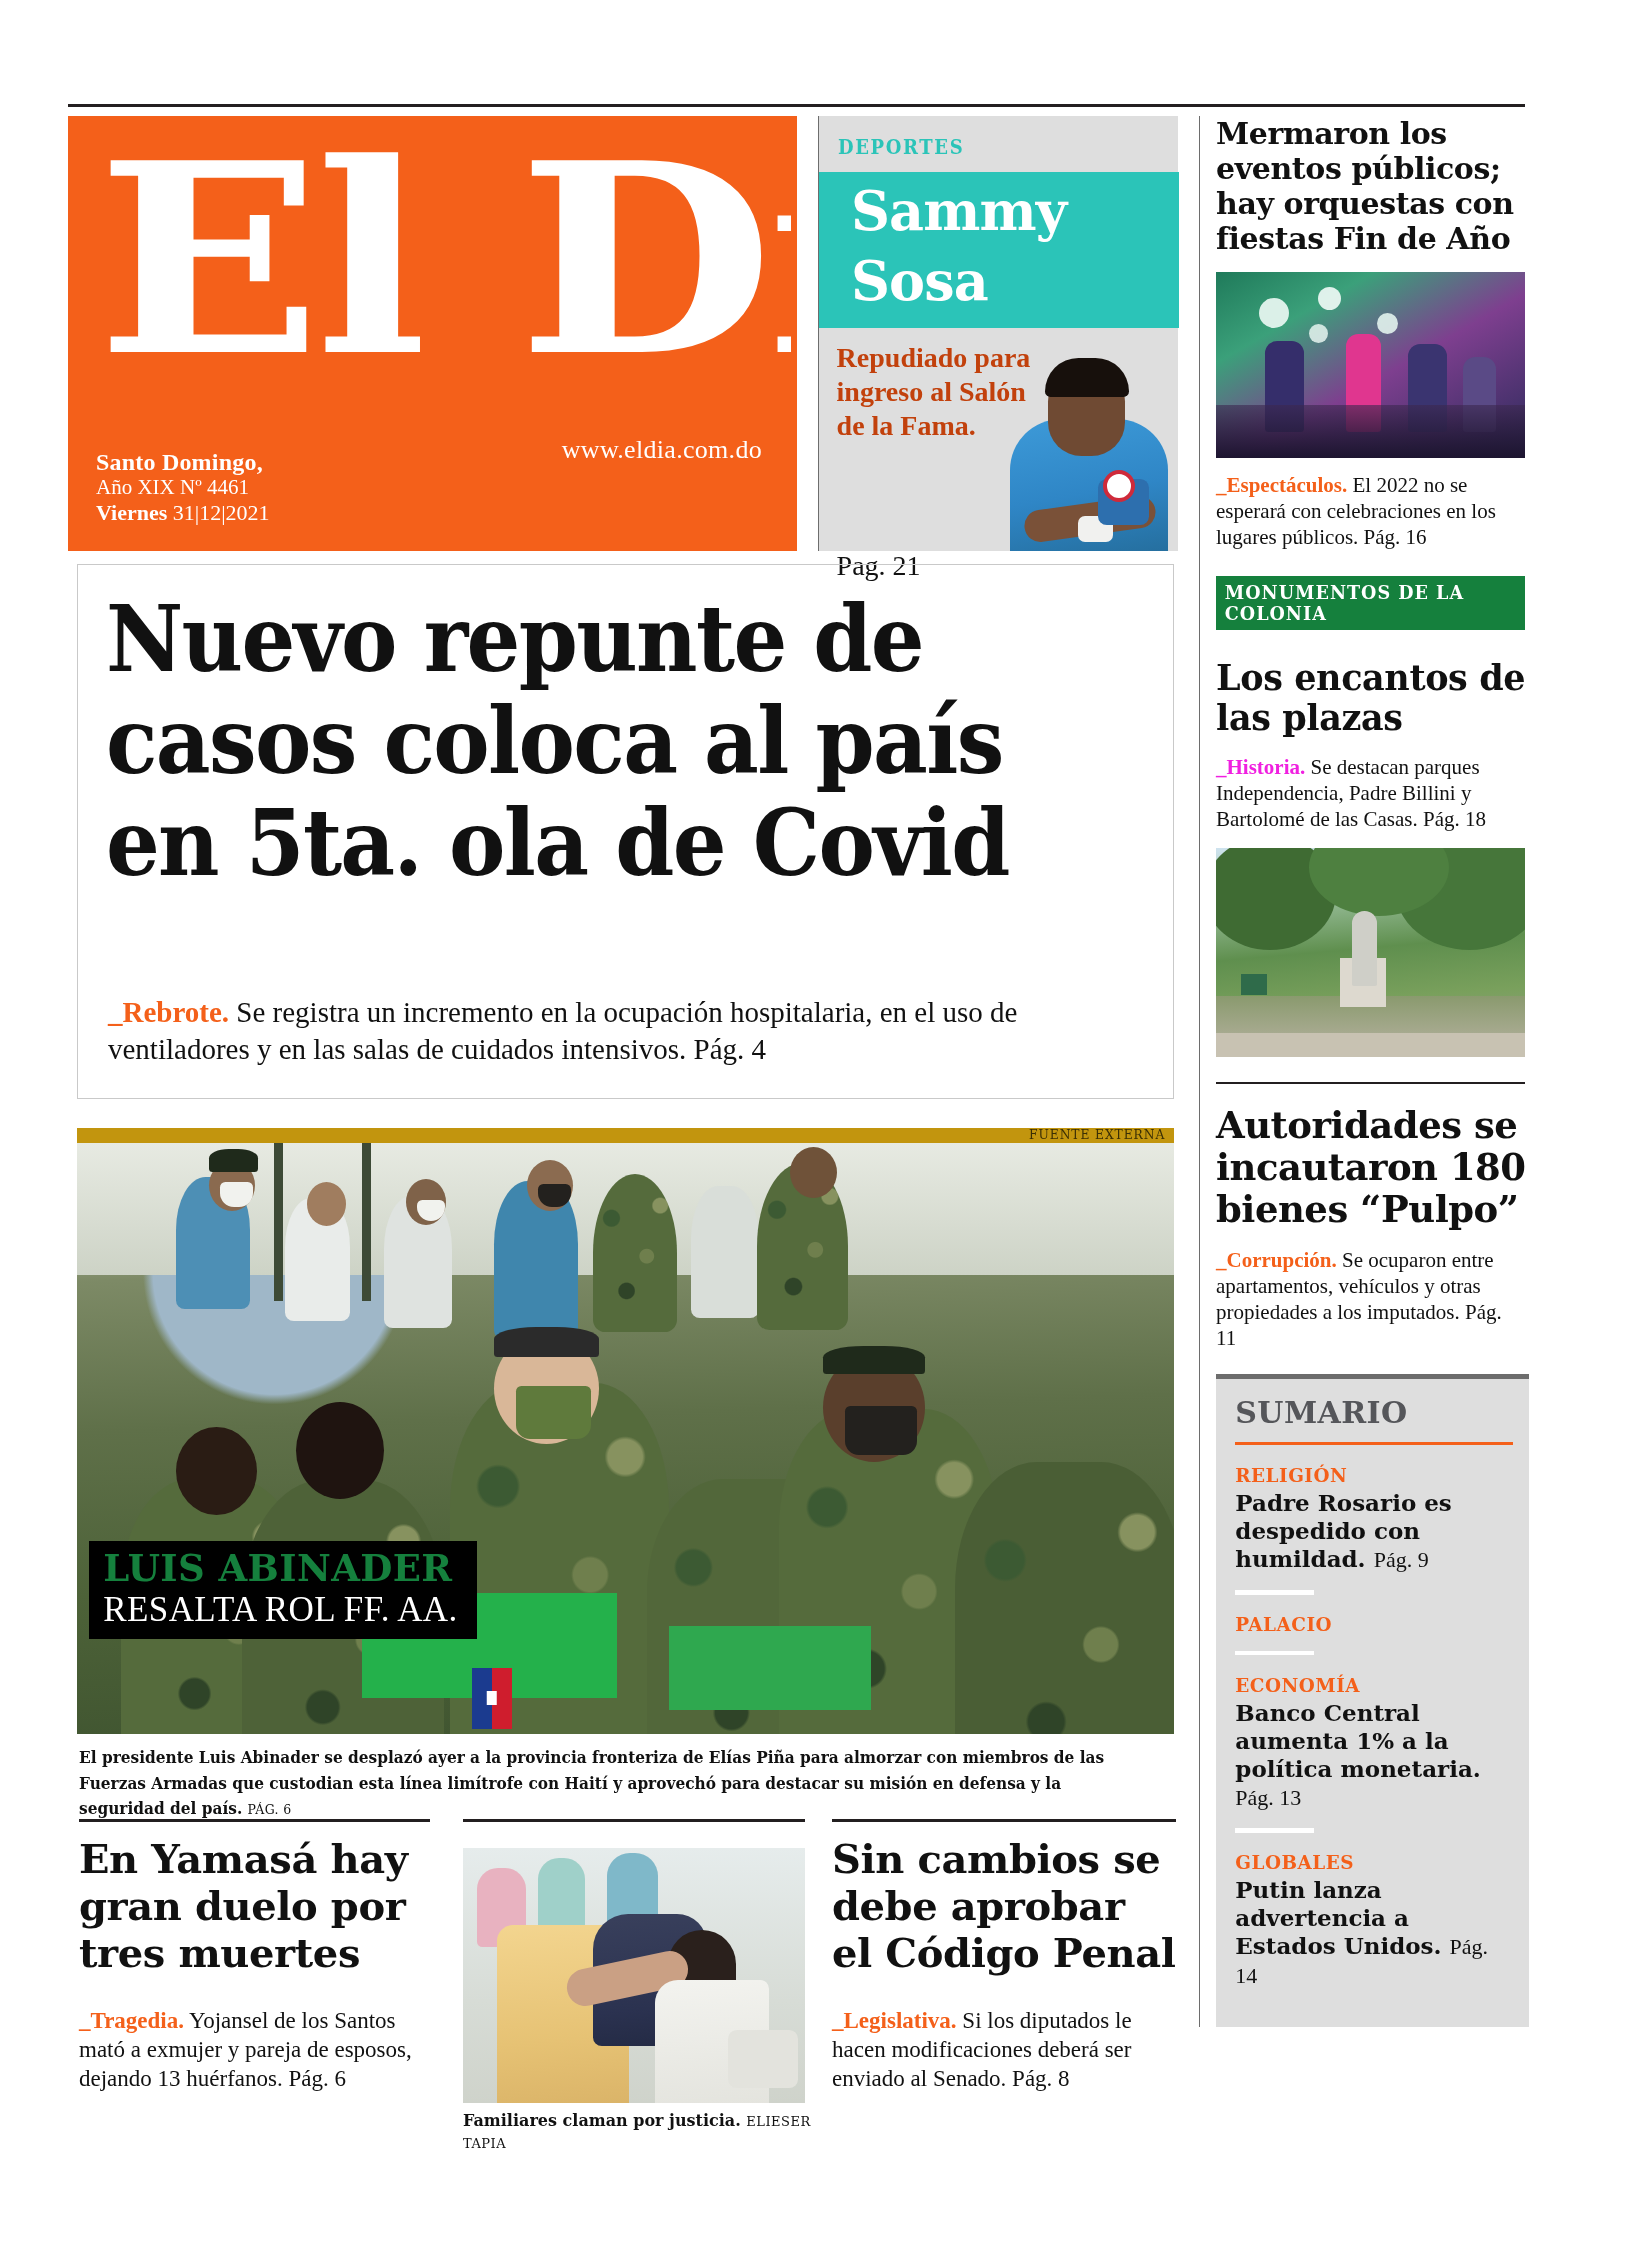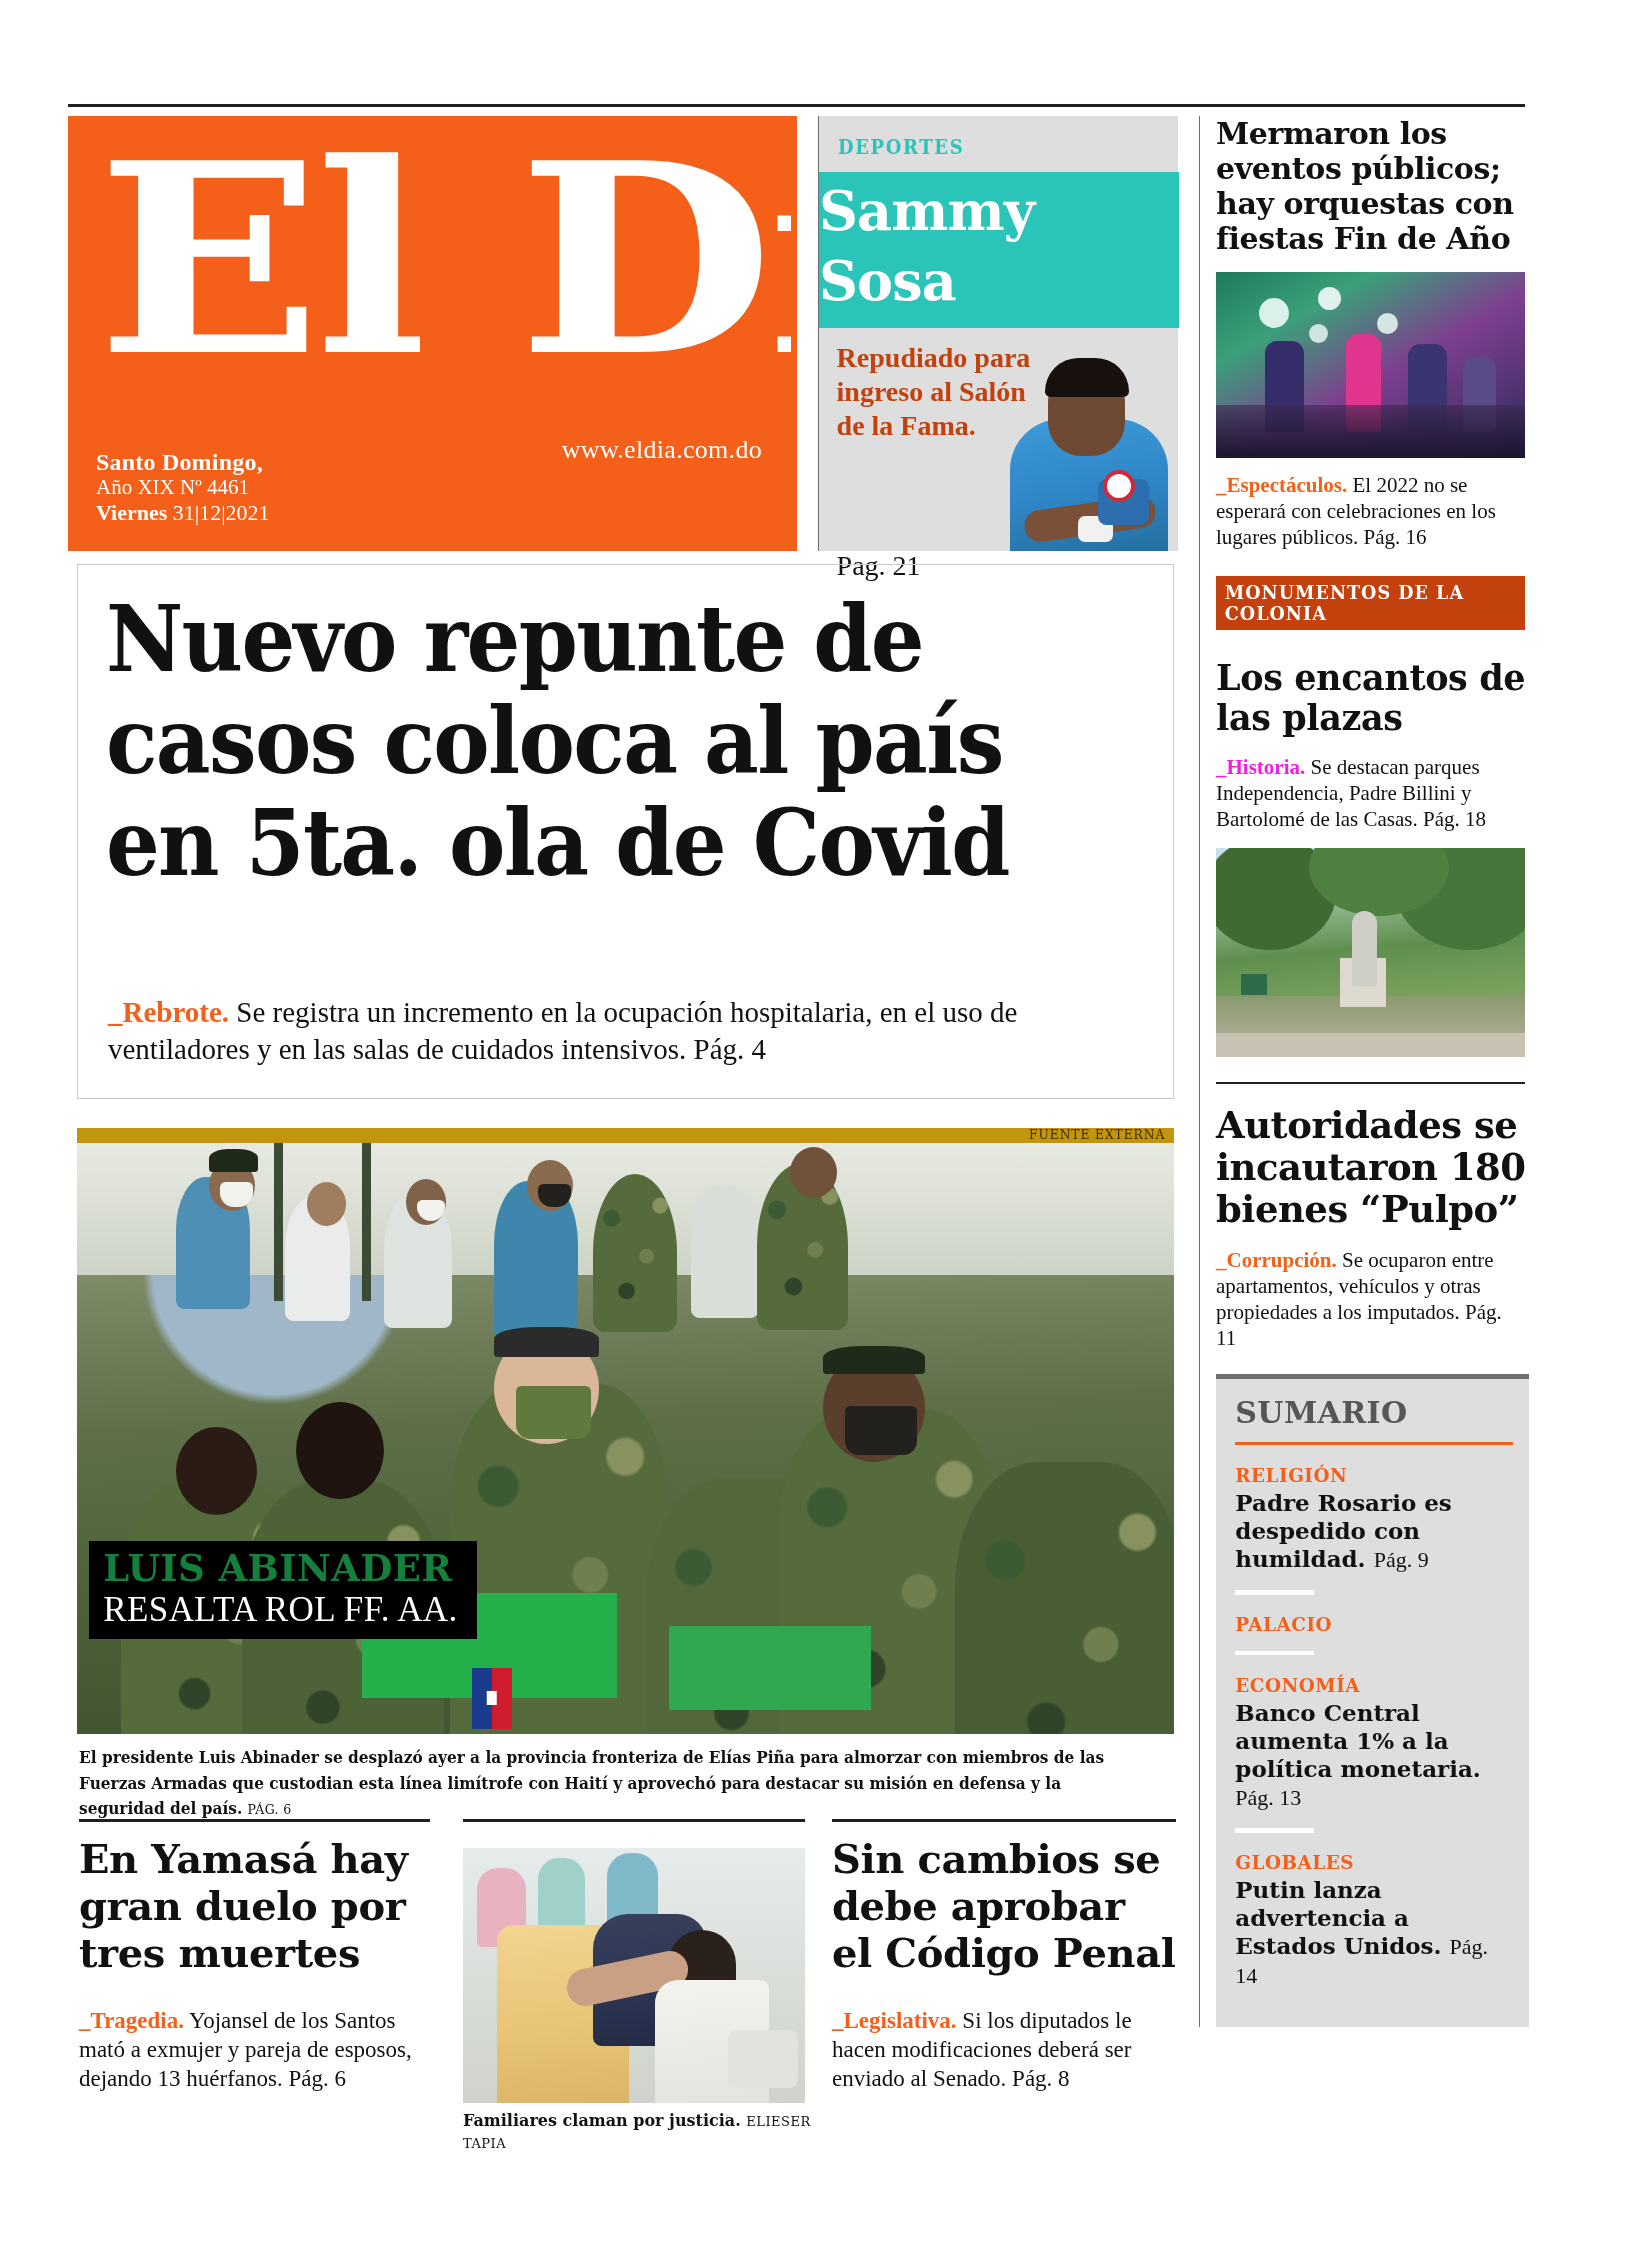--- a/index.html
+++ b/index.html
@@ -66,21 +66,21 @@
     position: absolute; left: 19.3px; top: 19.3px;
     font-family: "DejaVu Serif", serif; font-weight: 700;
     font-size: 20px; letter-spacing: 1.8px; color: #2BC4B8;
     transform: scaleX(.9); transform-origin: left top;
   }
   .sports-band {
     position: absolute; left: 0; top: 56px; width: 360px; height: 156px;
     background: #2BC4B8;
   }
   .sports-band-txt {
-    position: absolute; left: 0; top: 3.5px;
+    position: absolute; left: 32px; top: 3.5px;
     color: #fff; font-family: "DejaVu Serif", serif; font-weight: 700;
     font-size: 54px; line-height: 70px; letter-spacing: -0.9px;
   }
   .sports-deck {
     position: absolute; left: 17.6px; top: 225px; width: 202px;
     font-family: Liberation Serif, serif; font-weight: 700;
     font-size: 28px; line-height: 34px; color: #c2410c;
   }
   .sports-page {
     position: absolute; left: 17.6px; top: 390px;
@@ -148,21 +148,21 @@
   .r1-photo .crowd {
     position:absolute; left:0; bottom:0; width:100%; height:53px;
     background: linear-gradient(0deg, #1d1530 0%, rgba(60,40,80,.6) 100%);
   }
   .r1-text {
     padding-left: 16px; margin-top: 14px; width: 309px;
     font-family: "Liberation Serif", serif; font-size: 21px; line-height: 26px; color: #111;
   }
 
   .band-magenta {
-    margin-left: 16px; width: 309px; background: #c2410c;
+    margin-left: 16px; width: 309px; background: #15803d;
     color: #fff; font-family: "DejaVu Serif", serif; font-weight: 700;
     font-size: 17.6px; letter-spacing: 1px; padding: 6.1px 0 6.1px 8.8px;
   }
   .r2-head {
     padding-left: 16px; margin-top: 28px;
     font-family: "DejaVu Serif", serif; font-weight: 700;
     font-size: 35px; line-height: 40px; color: #111; letter-spacing: -0.4px;
   }
   .r2-text {
     padding-left: 16px; margin-top: 16px; width: 313px;

